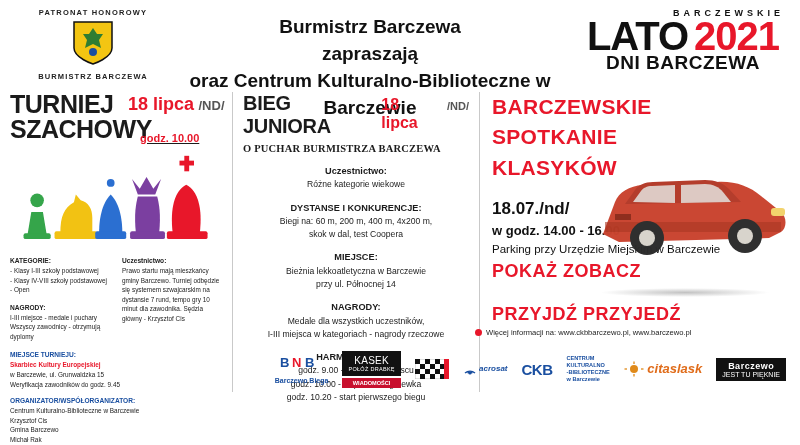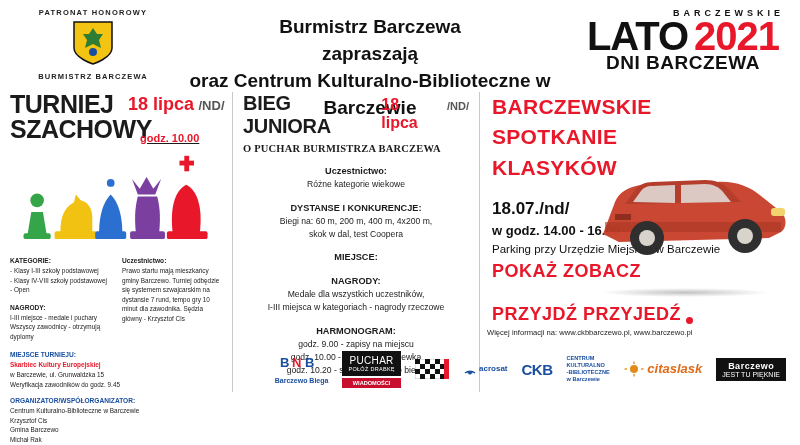--- a/index.html
+++ b/index.html
@@ -82,37 +82,37 @@
   .c-title{font-size:21px;font-weight:bold;color:#e8172a;line-height:1.45;letter-spacing:0.3px;}
   .c-when{font-size:17px;font-weight:bold;margin-top:16px;color:#111;}
   .c-hours{font-size:13px;font-weight:bold;margin-top:4px;color:#111;}
   .c-place{font-size:11.5px;margin-top:5px;color:#111;}
   .c-cta{font-size:18px;font-weight:bold;color:#e8172a;margin-top:14px;line-height:1.6;letter-spacing:0.5px;}
   .car{position:absolute;right:-4px;top:60px;width:205px;height:120px;opacity:0.98;}
   .carshadow{position:absolute;right:20px;top:196px;width:170px;height:9px;background:radial-gradient(ellipse at center,rgba(120,120,120,.45),rgba(255,255,255,0) 70%);}
 
   
   .moreinfo{
-    position:absolute;left:487px;bottom:56px;font-size:7.6px;color:#222;display:flex;align-items:flex-end;gap:4px;flex-direction:column;
+    position:absolute;left:475px;bottom:56px;font-size:7.6px;color:#222;display:flex;align-items:center;gap:4px;
   }
   .moreinfo .dot{width:7px;height:7px;background:#e8172a;border-radius:50%;display:inline-block;}
   .footer{
     position:absolute;left:0;bottom:0;width:800px;height:48px;
     display:flex;align-items:center;justify-content:flex-end;gap:14px;padding-right:14px;box-sizing:border-box;
   }
   .flogo{font-size:6.5px;text-align:center;line-height:1.15;color:#222;}
   .sponsor-bnb{font-size:7px;font-weight:bold;color:#1a4fa0;}
   .kasek{background:#111;color:#fff;font-size:8px;font-weight:bold;padding:4px 6px;letter-spacing:.5px;}
   .kasek span{display:block;font-size:5.5px;letter-spacing:.3px;font-weight:normal;}
   .wiad{background:#c8102e;color:#fff;font-size:5.6px;font-weight:bold;padding:2px 4px;margin-top:2px;}
   .ckb{font-weight:bold;font-size:15px;color:#1a4fa0;letter-spacing:-.5px;}
   .barczewo-box{background:#111;color:#fff;font-size:7px;padding:3px 6px;text-align:center;}
   .barczewo-box b{display:block;font-size:9px;letter-spacing:.5px;}
   .citaslask{font-size:13px;color:#e06c1a;font-weight:bold;font-style:italic;}
-  .acrosat{font-size:8px;color:#1a4fa0;font-weight:bold;}
+  .acrosat{font-size:8px;color:#1a4fa0;font-weight:bold;font-style:italic;}
   .kult{font-size:5.6px;color:#1a4fa0;font-weight:bold;line-height:1.25;text-align:left;}
   .flag{width:34px;height:20px;}
 </style>
 </head>
 <body>
 
 <div class="poster">
 
   <div class="header">
 
@@ -228,20 +228,22 @@
 
       <div class="b-body">
         <div class="lab">Uczestnictwo:</div>
         <div class="val" style="white-space:pre-line">Różne kategorie wiekowe</div>
 
         <div class="lab">DYSTANSE I KONKURENCJE:</div>
         <div class="val" style="white-space:pre-line">Biegi na: 60 m, 200 m, 400 m, 4x200 m,
 skok w dal, test Coopera</div>
 
         <div class="lab">MIEJSCE:</div>
+        <div class="val" style="white-space:pre-line">Bieżnia lekkoatletyczna w Barczewie
+przy ul. Północnej 14</div>
 
         <div class="lab">NAGRODY:</div>
         <div class="val" style="white-space:pre-line">Medale dla wszystkich uczestników,
 I-III miejsca w kategoriach - nagrody rzeczowe</div>
 
         <div class="lab">HARMONOGRAM:</div>
         <div class="val" style="white-space:pre-line">godz. 9.00 - zapisy na miejscu
 godz. 10.00 - wspólna rozgrzewka
 godz. 10.20 - start pierwszego biegu</div>
       </div>
@@ -289,21 +291,21 @@
       <svg width="44" height="22" viewBox="0 0 44 22">
         <text x="0" y="14" font-size="13" font-weight="bold" fill="#1a4fa0" font-family="Liberation Sans, sans-serif">B</text>
         <text x="12" y="14" font-size="13" font-weight="bold" fill="#e8172a" font-family="Liberation Sans, sans-serif">N</text>
         <text x="25" y="14" font-size="13" font-weight="bold" fill="#1a4fa0" font-family="Liberation Sans, sans-serif">B</text>
       </svg>
       <div class="sponsor-bnb">Barczewo Biega</div>
     </div>
 
     <div style="text-align:center;">
       <div class="kasek">
-        <span style="font-size:10px;display:block">PUCHAR</span>
+        <span style="font-size:10px;display:block">KASEK</span>
         <span>POŁÓŻ DRABKĘ</span>
       </div>
       <div class="wiad">WIADOMOŚCI</div>
     </div>
 
     <svg class="flag" viewBox="0 0 34 20">
       <rect width="34" height="20" fill="#fff" stroke="#999" stroke-width="0.6"></rect>
       <g fill="#111">
         <rect x="0" y="0" width="5" height="5"></rect>
           <rect x="10" y="0" width="5" height="5"></rect>

